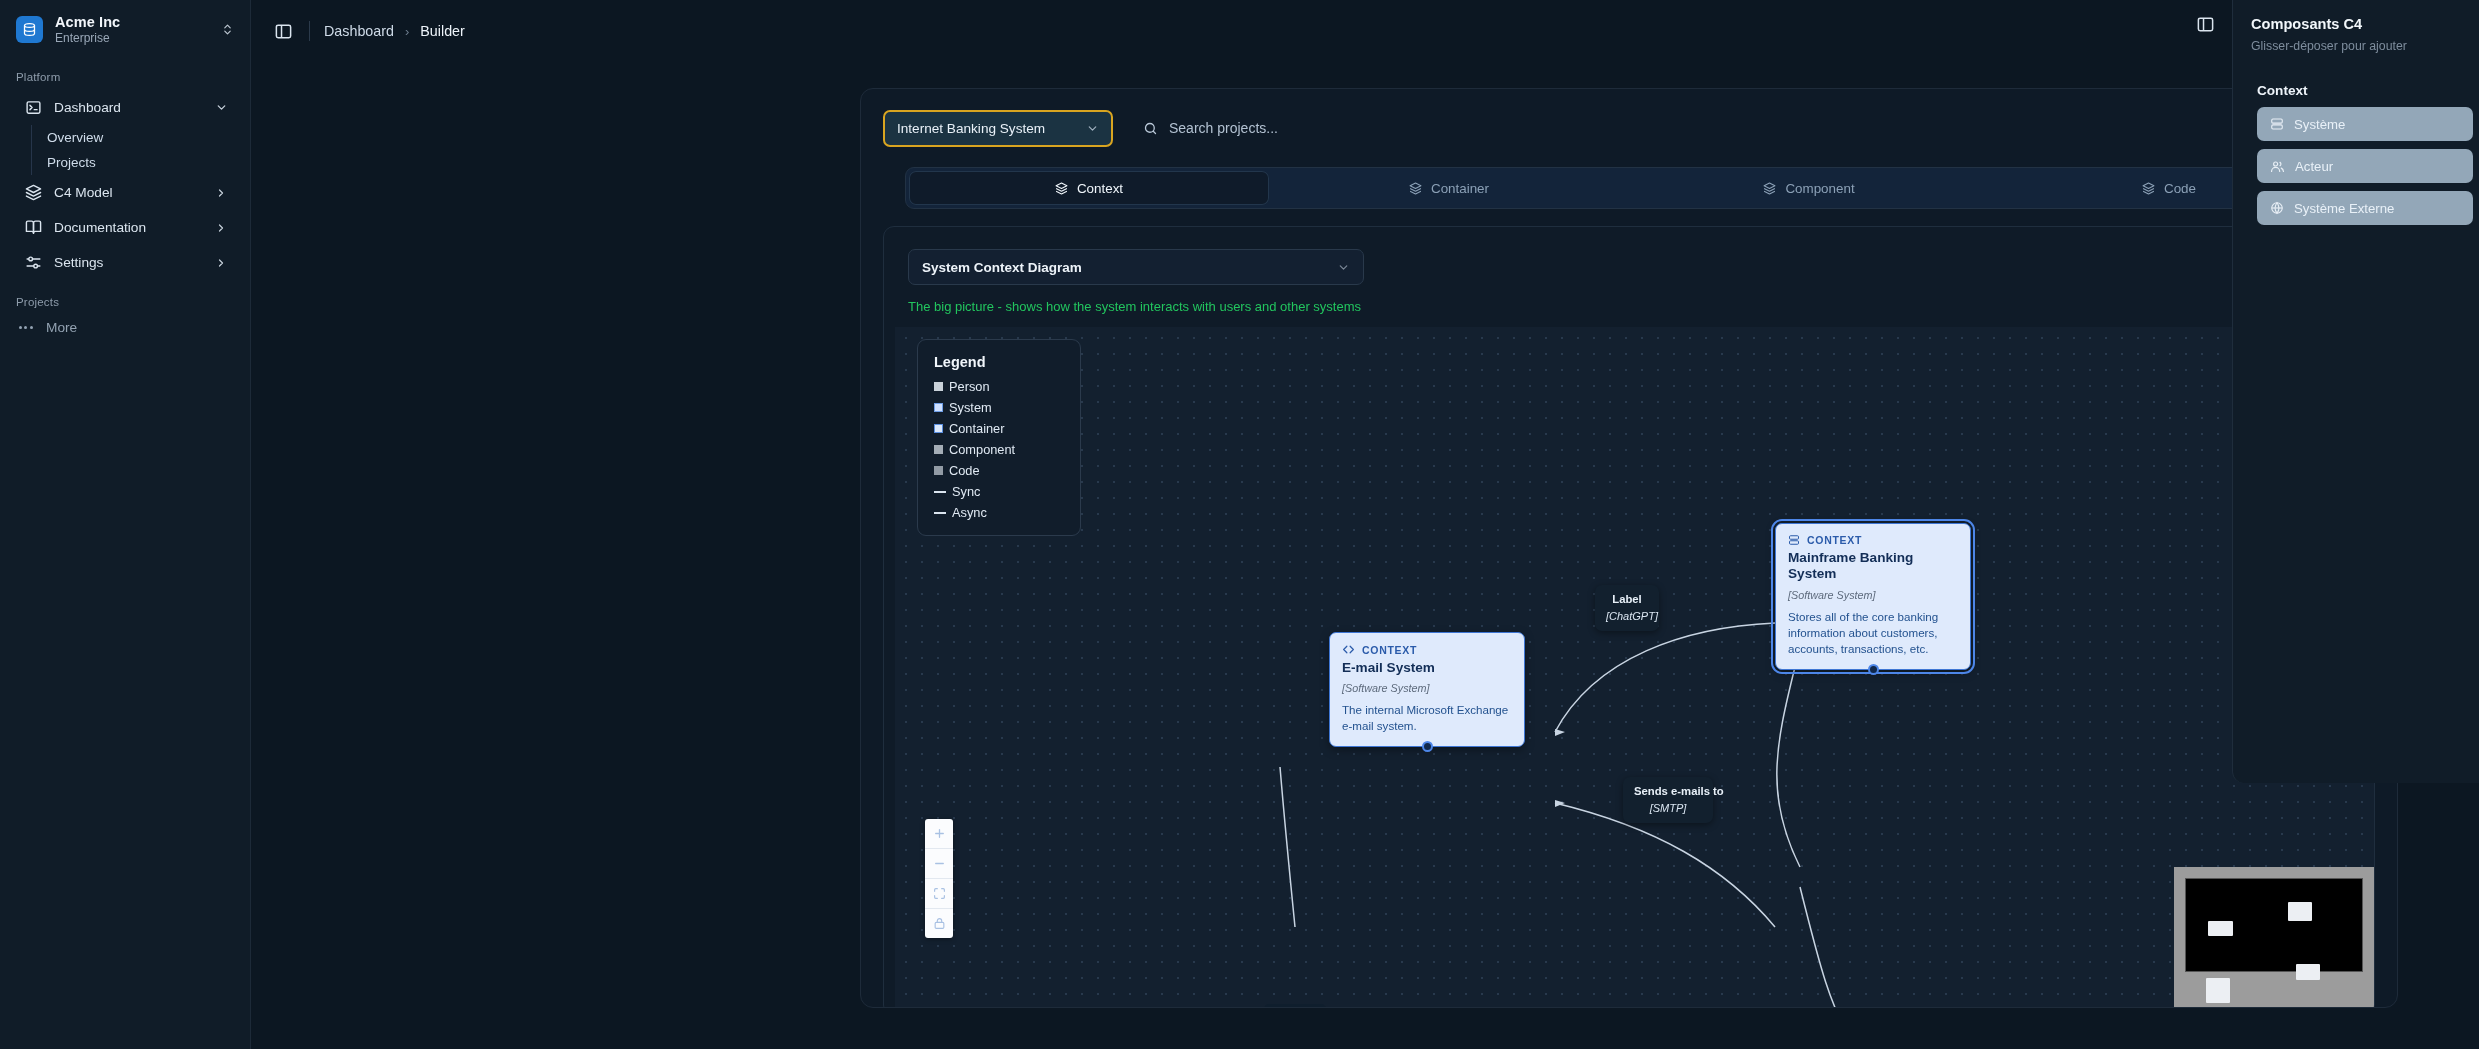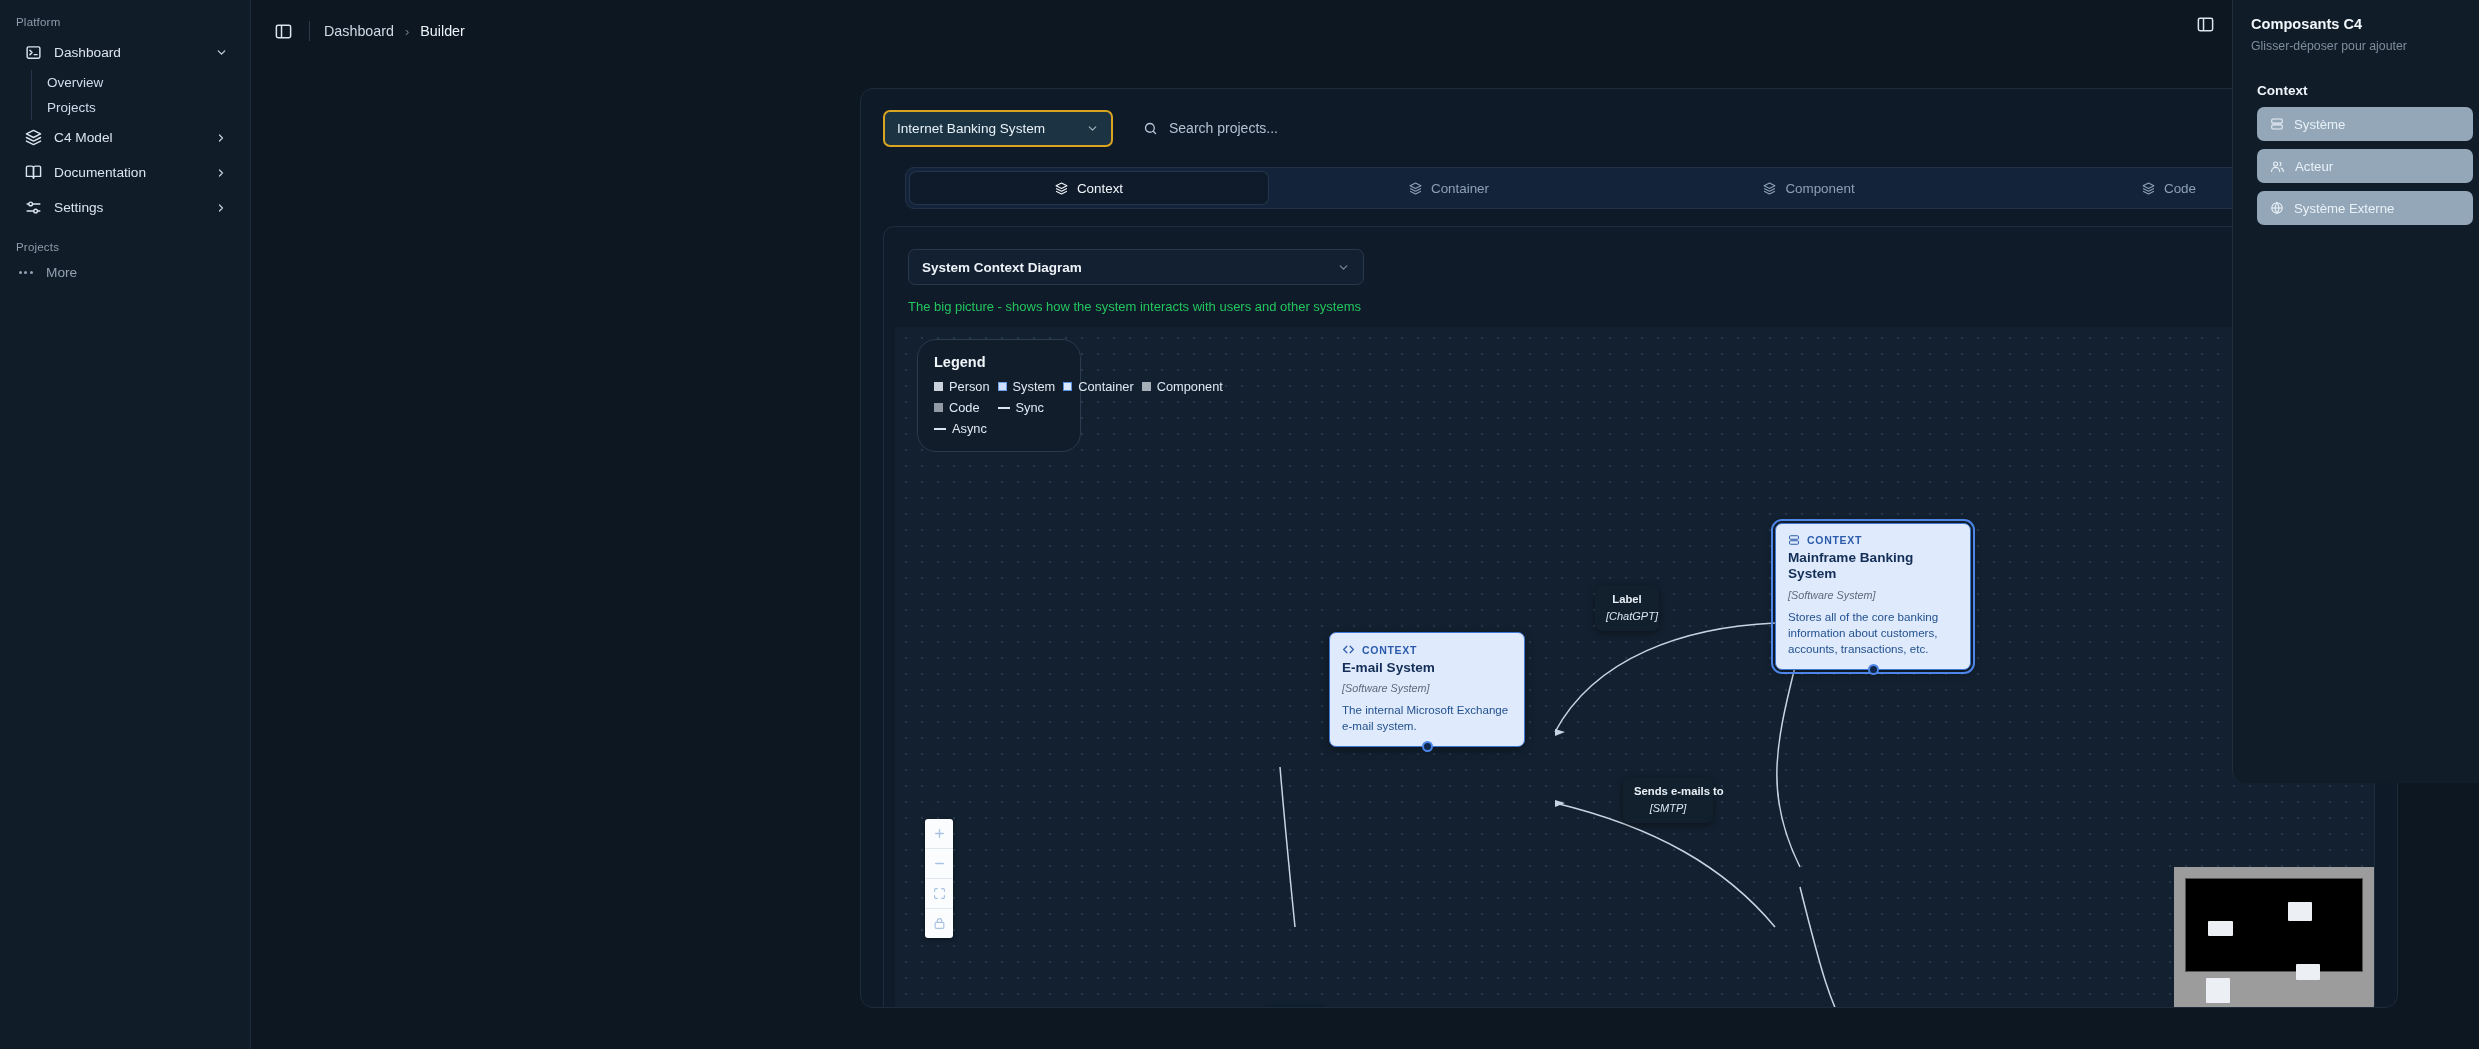--- a/index.html
+++ b/index.html
@@ -125,25 +125,25 @@
   .canvas{
     position:absolute;left:11px;right:0;top:100px;bottom:0;
     background-color:#13202f;
     background-image:radial-gradient(#28394d 1px,transparent 1px);
     background-size:16px 16px;background-position:3px 3px;
   }
 
   
   .legend{
     position:absolute;left:22px;top:12px;width:164px;
-    background:#111d2b;border:1px solid #2b3a4c;border-radius:19px;
+    background:#111d2b;border:1px solid #2b3a4c;border-radius:9px;
     padding:14px 16px 15px 16px;
   }
   .legend h4{font-size:14.5px;font-weight:700;color:#f1f6fb;margin-bottom:9px}
-  .lgrid{display:grid;grid-template-columns:1fr 1fr 1fr 1fr;gap:6px 8px}
+  .lgrid{display:grid;grid-template-columns:1fr;gap:6px 0}
   .litem{display:flex;align-items:center;gap:6px;font-size:12.8px;color:#e0e9f3;white-space:nowrap}
   .sw{width:9px;height:9px;flex:0 0 9px;display:inline-block}
   .sw.person{background:#c9d2da}
   .sw.system{background:#cfe0ff;border:1px solid #6f9fe8}
   .sw.container{background:#dbe8fb;border:1px solid #5b8fe0}
   .sw.component{background:#c9d2da;opacity:.8}
   .sw.code{background:#c9d2da;opacity:.7}
   .lline{width:12px;height:0;border-top:2px solid #dbe5ef;flex:0 0 12px}
   .lline.dash{border-top:2px dashed #dbe5ef}
   .litem.full{grid-column:1 / -1}
@@ -213,20 +213,39 @@
   }
   svg{display:block}
 </style>
 </head>
 <body>
 
 <div class="app">
 
   <aside class="sidebar">
 
+    <div class="org">
+      <span class="org-logo">
+        <svg width="15" height="15" viewBox="0 0 24 24" fill="none" stroke="#fff" stroke-width="2">
+          <ellipse cx="12" cy="5.5" rx="8" ry="3"></ellipse>
+            <path d="M4 5.5v13c0 1.7 3.6 3 8 3s8-1.3 8-3v-13"></path>
+            <path d="M4 12c0 1.7 3.6 3 8 3s8-1.3 8-3"></path>
+        </svg>
+      </span>
+      <span class="org-text">
+        <span class="org-name" style="display:block">Acme Inc</span>
+        <span class="org-sub" style="display:block">Enterprise</span>
+      </span>
+      <span class="chev-updown">
+        <svg width="13" height="13" viewBox="0 0 24 24" fill="none" stroke="#dbe5ef" stroke-width="2.2" stroke-linecap="round" stroke-linejoin="round">
+            <path d="M7 15l5 5 5-5"></path>
+            <path d="M7 9l5-5 5 5"></path>
+          </svg>
+      </span>
+    </div>
 
     <div class="sec-label">Platform</div>
 
     <nav class="nav">
 
       <div class="nav-item">
         <span class="ico">
           <svg width="17" height="17" viewBox="0 0 24 24" fill="none" stroke="#dbe5ef" stroke-width="2" stroke-linecap="round" stroke-linejoin="round">
               <rect x="3" y="4" width="18" height="16" rx="2"></rect>
               <path d="M7 9l3 3-3 3"></path>

